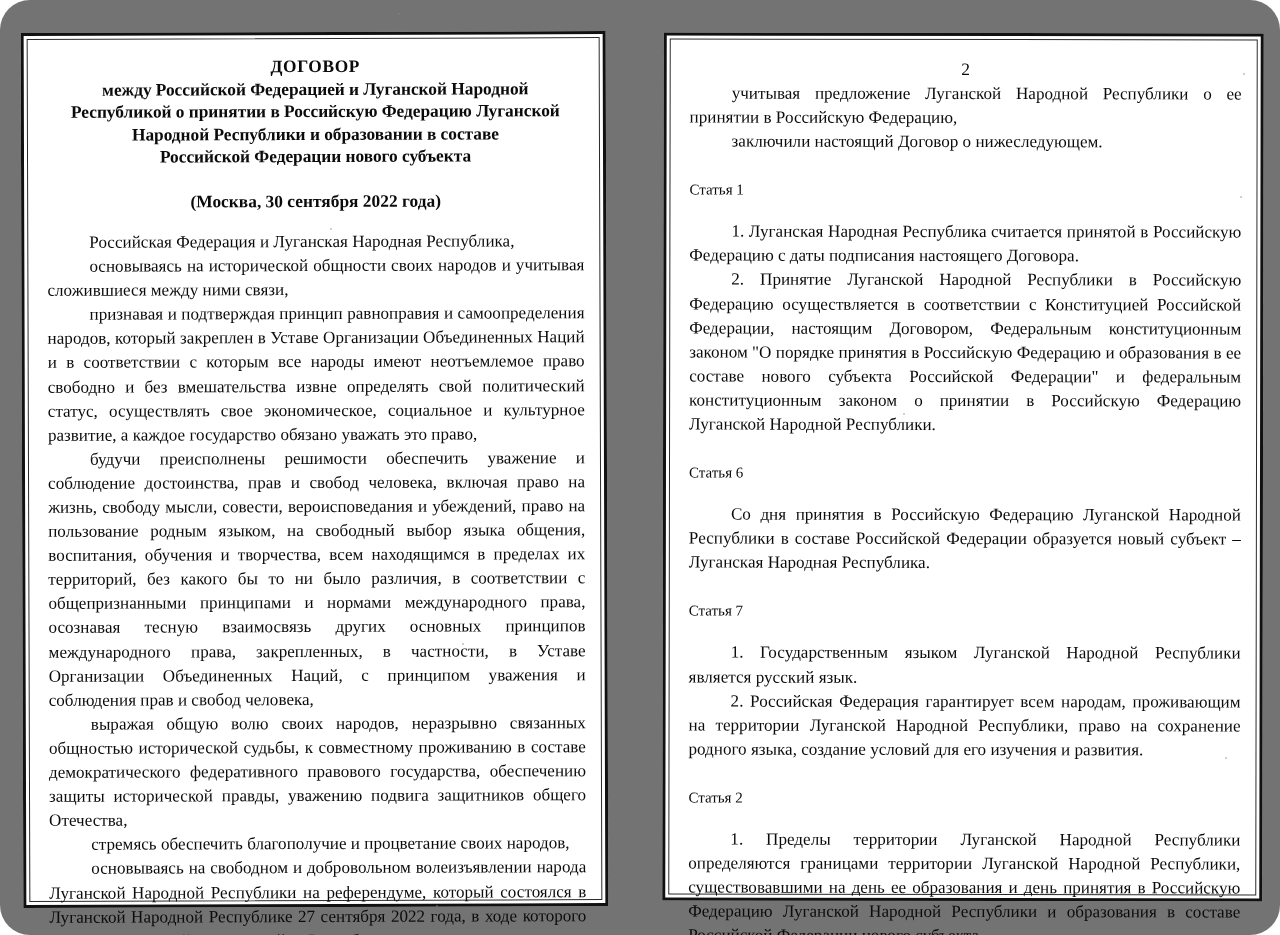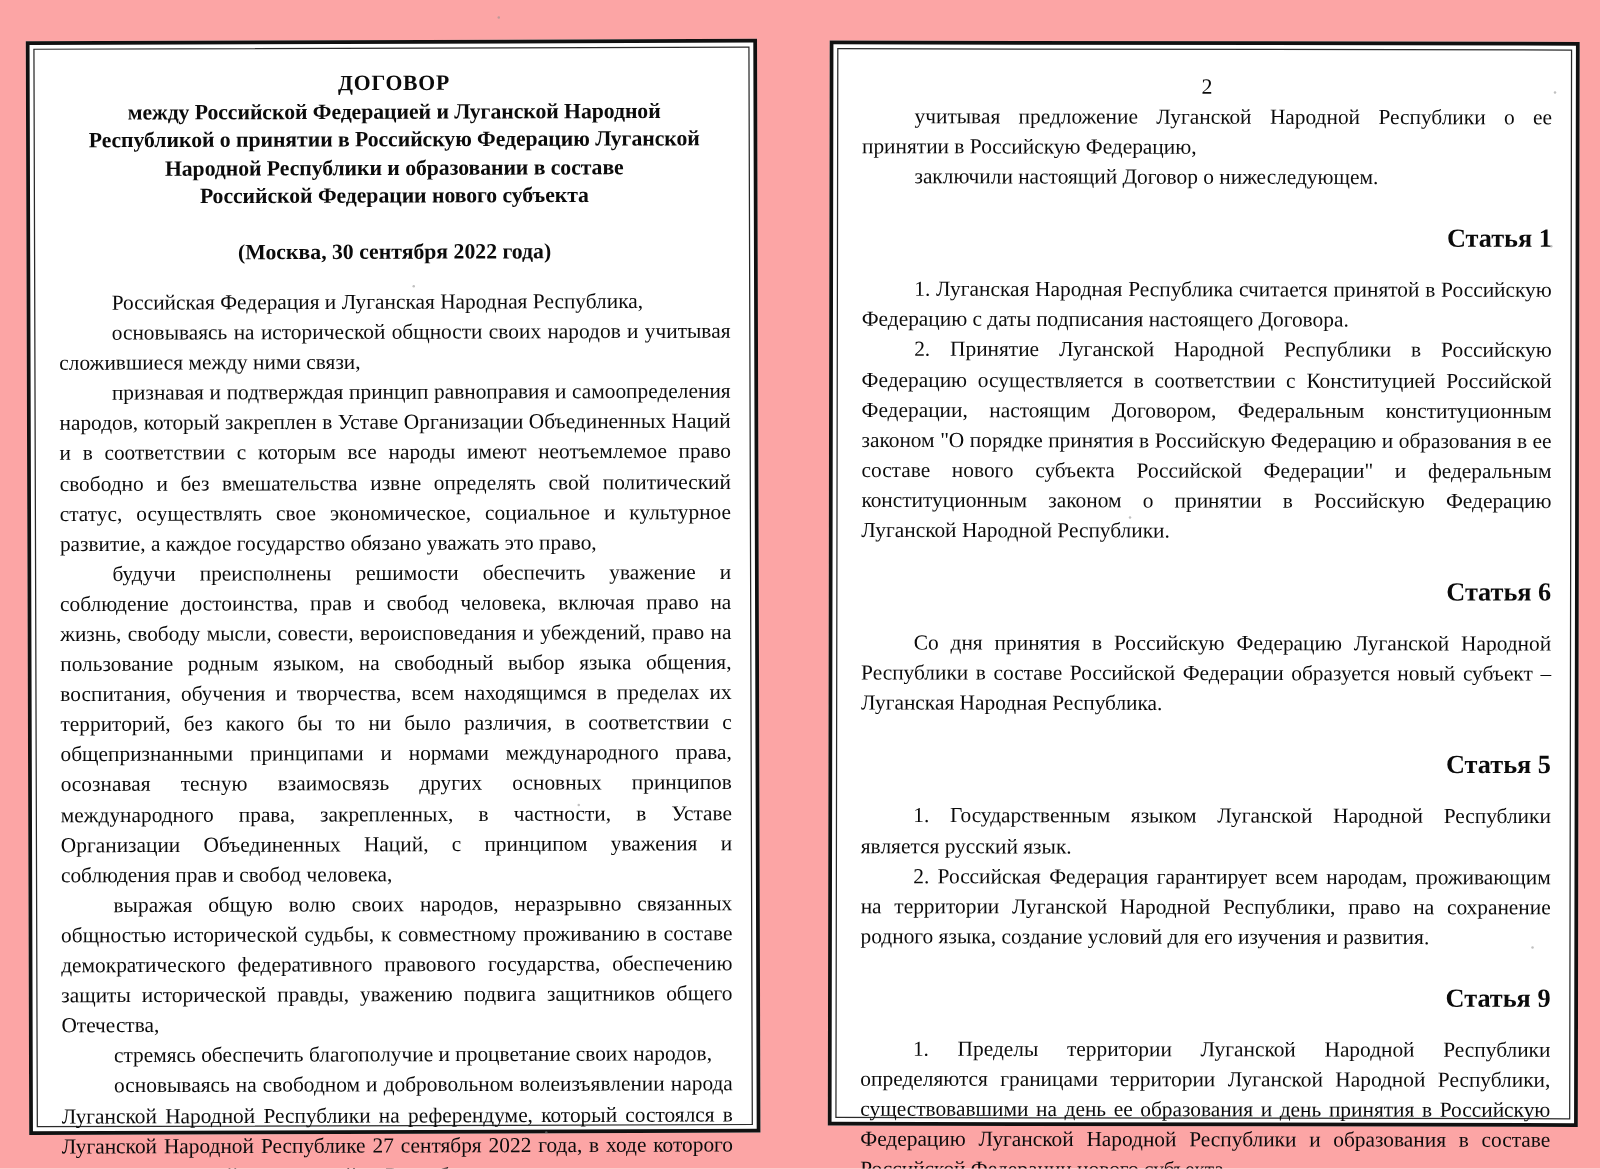--- a/index.html
+++ b/index.html
@@ -5,23 +5,24 @@
   html, body {
     margin: 0;
     padding: 0;
     background: #ffffff;
   }
 
   #screenshot {
     position: relative;
     width: 1280px;
     height: 935px;
-    background: #fca5a5;
+    background: #737373;
     overflow: hidden;
     font-family: "Liberation Serif", "DejaVu Serif", serif;
+    border-radius: 30px;
     -webkit-font-smoothing: none;
   }
 
   
   .page {
     position: absolute;
     background: #ffffff;
     box-sizing: border-box;
   }
 
@@ -90,23 +91,23 @@
 
   .doc-place {
     text-align: center;
     font-weight: bold;
     font-size: 17.4px;
     line-height: 22px;
     margin: 22px 0 0 0;
   }
 
   .article-heading {
-    text-align: right;
-    font-weight: bold;
-    font-size: 21px;
+    text-align: left;
+    font-weight: normal;
+    font-size: 15px;
     line-height: 21px;
     margin: 26px 0 19px 0;
   }
 
   p.para {
     margin: 0;
     font-size: 17.1px;
     line-height: 24.1px;
     text-align: justify;
     text-indent: 42px;
@@ -171,25 +172,25 @@
         <p class="para">учитывая предложение Луганской Народной Республики о ее принятии в Российскую Федерацию,</p>
         <p class="para">заключили настоящий Договор о нижеследующем.</p>
 
         <div class="article-heading">Статья 1</div>
         <p class="para">1. Луганская Народная Республика считается принятой в Российскую Федерацию с даты подписания настоящего Договора.</p>
         <p class="para">2. Принятие Луганской Народной Республики в Российскую Федерацию осуществляется в соответствии с Конституцией Российской Федерации, настоящим Договором, Федеральным конституционным законом "О порядке принятия в Российскую Федерацию и образования в ее составе нового субъекта Российской Федерации" и федеральным конституционным законом о принятии в Российскую Федерацию Луганской Народной Республики.</p>
 
         <div class="article-heading">Статья 6</div>
         <p class="para">Со дня принятия в Российскую Федерацию Луганской Народной Республики в составе Российской Федерации образуется новый субъект – Луганская Народная Республика.</p>
 
-        <div class="article-heading">Статья 5</div>
+        <div class="article-heading">Статья 7</div>
         <p class="para">1. Государственным языком Луганской Народной Республики является русский язык.</p>
         <p class="para">2. Российская Федерация гарантирует всем народам, проживающим на территории Луганской Народной Республики, право на сохранение родного языка, создание условий для его изучения и развития.</p>
 
-        <div class="article-heading">Статья 9</div>
+        <div class="article-heading">Статья 2</div>
         <p class="para">1. Пределы территории Луганской Народной Республики определяются границами территории Луганской Народной Республики, существовавшими на день ее образования и день принятия в Российскую Федерацию Луганской Народной Республики и образования в составе Российской Федерации нового субъекта.</p>
 
       </div>
 
     </div>
   </div>
 
   <div class="speckle" style="left:398px;  top:13px;"></div>
   <div class="speckle" style="left:330px;  top:228px;"></div>
   <div class="speckle" style="left:213px;  top:460px;"></div>

